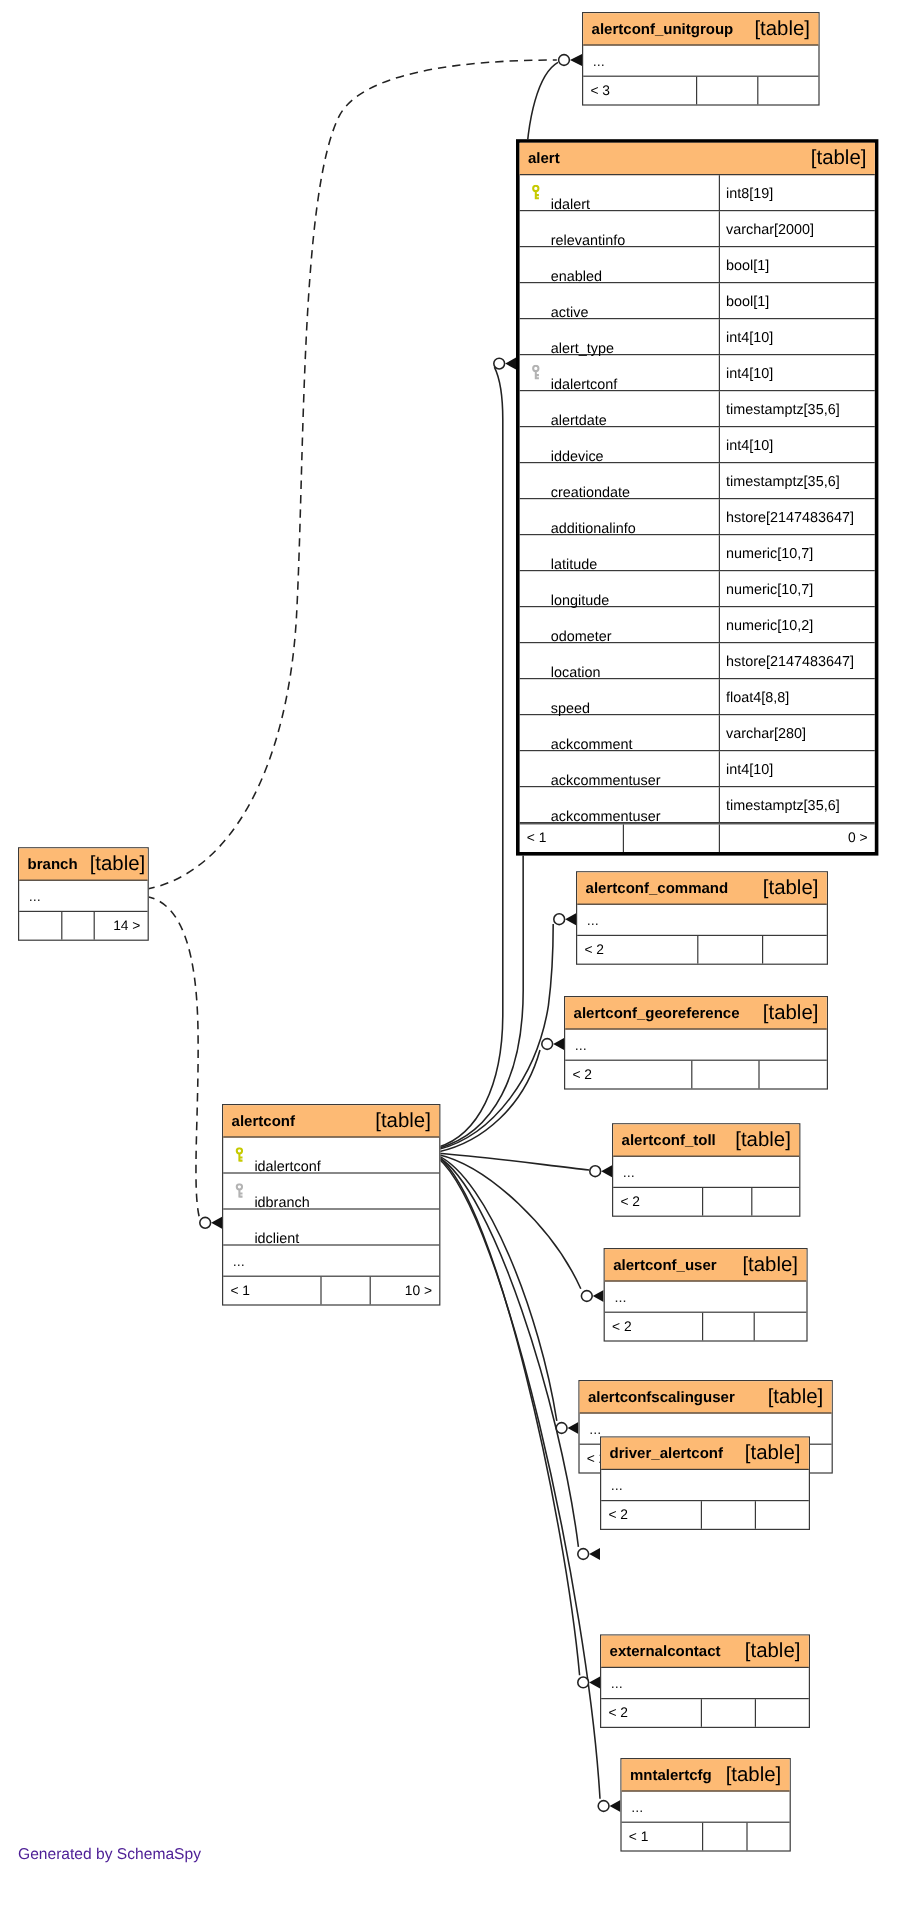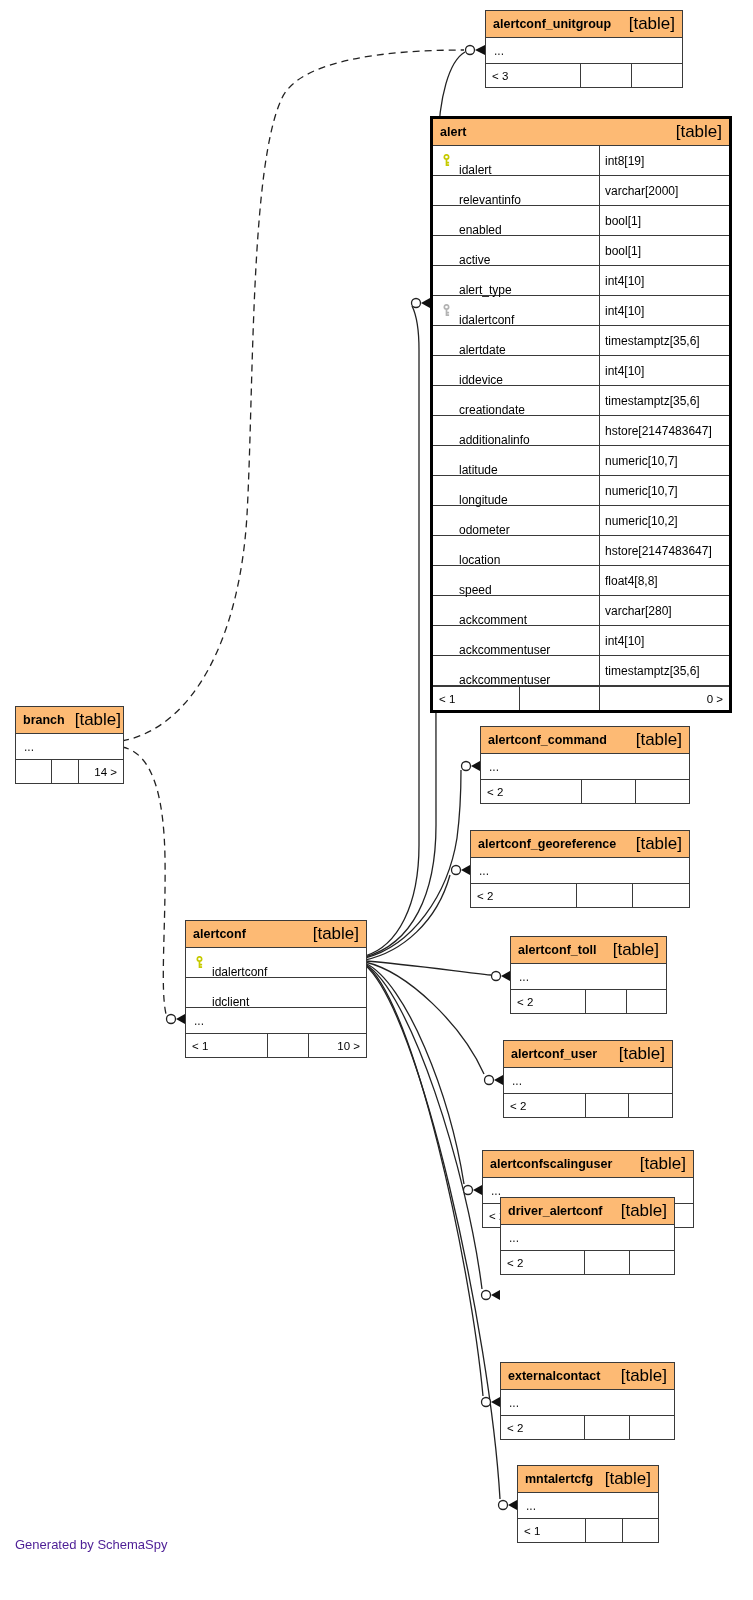--- a/index.html
+++ b/index.html
@@ -268,20 +268,29 @@
       <div class="crow">
        <span class="keycell">
           <svg width="11" height="13" viewBox="0 0 11 13">
     <circle cx="5.5" cy="3" r="2.2" fill="none" stroke="#c6ca00" stroke-width="1.7"></circle>
     <path d="M5.5 5.2 V12 M5.5 8.6 H8.1 M5.5 11.2 H8.1" stroke="#c6ca00" stroke-width="1.7" fill="none"></path>
           </svg>
         </span>
        <span class="cname">idalertconf</span>
        </div>
       <div class="crow">
+       <span class="keycell">
+          <svg width="11" height="13" viewBox="0 0 11 13">
+    <circle cx="5.5" cy="3" r="2.2" fill="none" stroke="#b3b3b3" stroke-width="1.7"></circle>
+    <path d="M5.5 5.2 V12 M5.5 8.6 H8.1 M5.5 11.2 H8.1" stroke="#b3b3b3" stroke-width="1.7" fill="none"></path>
+          </svg>
+        </span>
+       <span class="cname">idbranch</span>
+       </div>
+      <div class="crow">
        <span class="keycell"></span>
        <span class="cname">idclient</span>
        </div>
       <div class="srow">...</div>
       <div class="ftr">
         <span style="width:45%">&lt; 1</span>
         <span style="width:23%"></span>
         <span style="width:32%">10 &gt;</span>
       </div>
     </div>

